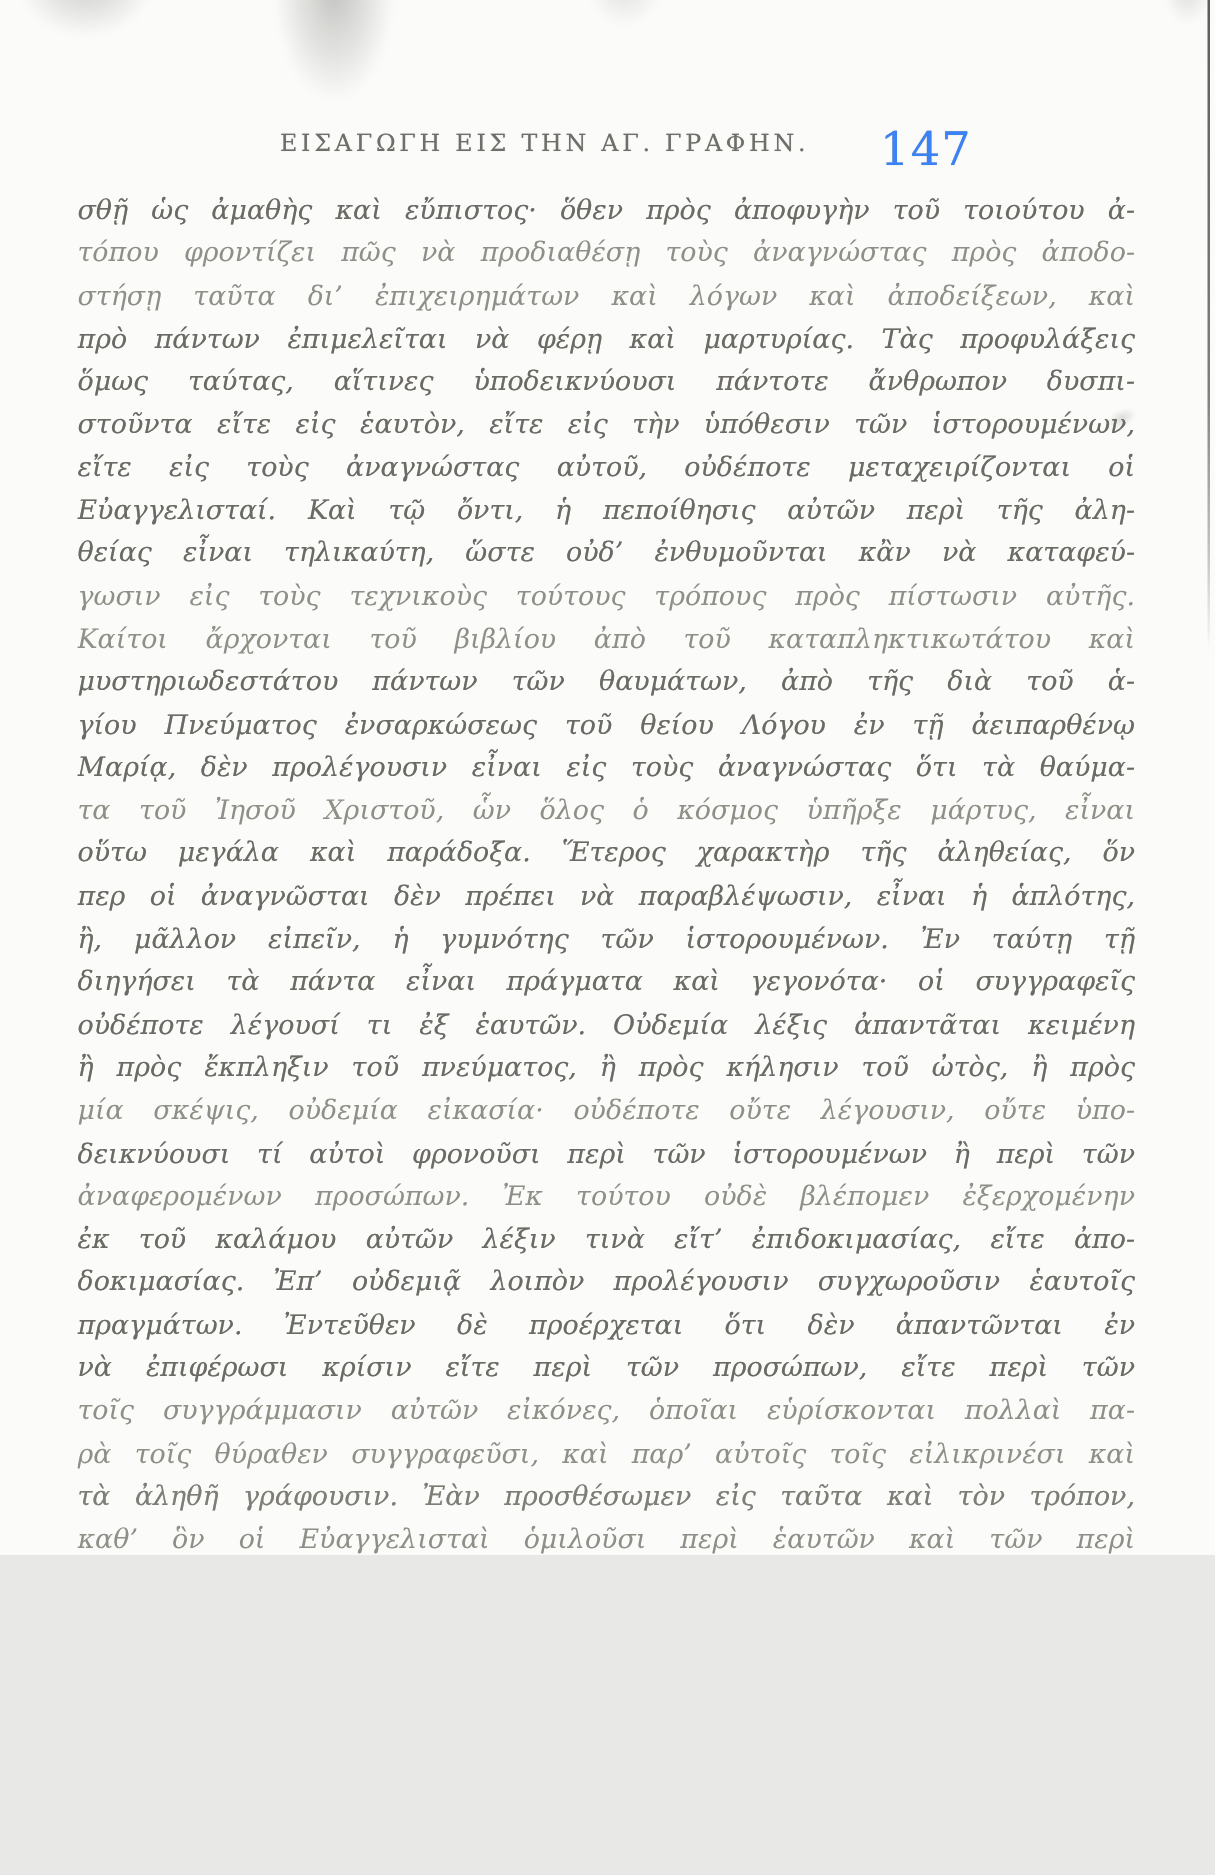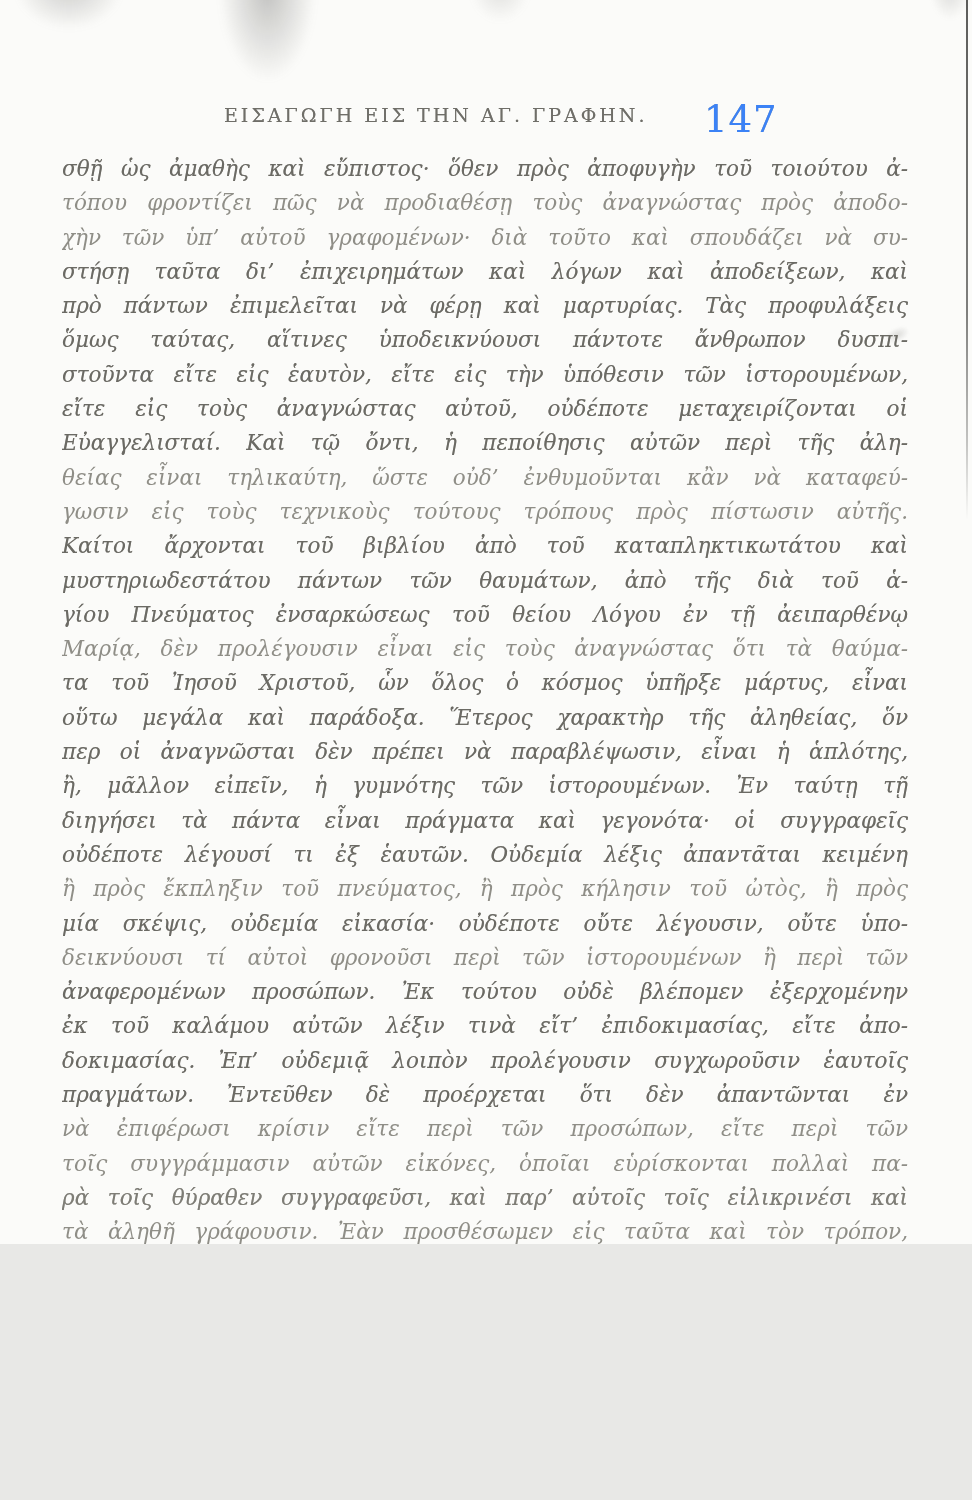--- a/index.html
+++ b/index.html
@@ -125,21 +125,20 @@
   <div class="smudge smudge-5"></div>
   <div class="edge-line"></div>
 
   <div class="running-title">ΕΙΣΑΓΩΓΗ ΕΙΣ ΤΗΝ ΑΓ. ΓΡΑΦΗΝ.</div>
 
   <div class="page-number">147</div>
 
   <div class="text-block" id="text-block">
       <div class="line">σθῇ ὡς ἀμαθὴς καὶ εὔπιστος· ὅθεν πρὸς ἀποφυγὴν τοῦ τοιούτου ἀ-</div>
       <div class="line">τόπου φροντίζει πῶς νὰ προδιαθέσῃ τοὺς ἀναγνώστας πρὸς ἀποδο-</div>
-      <div class="line">χὴν τῶν ὑπ’ αὐτοῦ γραφομένων· διὰ τοῦτο καὶ σπουδάζει νὰ συ-</div>
       <div class="line">στήσῃ ταῦτα δι’ ἐπιχειρημάτων καὶ λόγων καὶ ἀποδείξεων, καὶ</div>
       <div class="line">πρὸ πάντων ἐπιμελεῖται νὰ φέρῃ καὶ μαρτυρίας. Τὰς προφυλάξεις</div>
       <div class="line">ὅμως ταύτας, αἵτινες ὑποδεικνύουσι πάντοτε ἄνθρωπον δυσπι-</div>
       <div class="line">στοῦντα εἴτε εἰς ἑαυτὸν, εἴτε εἰς τὴν ὑπόθεσιν τῶν ἱστορουμένων,</div>
       <div class="line">εἴτε εἰς τοὺς ἀναγνώστας αὐτοῦ, οὐδέποτε μεταχειρίζονται οἱ</div>
       <div class="line">Εὐαγγελισταί. Καὶ τῷ ὄντι, ἡ πεποίθησις αὐτῶν περὶ τῆς ἀλη-</div>
       <div class="line">θείας εἶναι τηλικαύτη, ὥστε οὐδ’ ἐνθυμοῦνται κἂν νὰ καταφεύ-</div>
       <div class="line">γωσιν εἰς τοὺς τεχνικοὺς τούτους τρόπους πρὸς πίστωσιν αὐτῆς.</div>
       <div class="line">Καίτοι ἄρχονται τοῦ βιβλίου ἀπὸ τοῦ καταπληκτικωτάτου καὶ</div>
       <div class="line">μυστηριωδεστάτου πάντων τῶν θαυμάτων, ἀπὸ τῆς διὰ τοῦ ἁ-</div>

